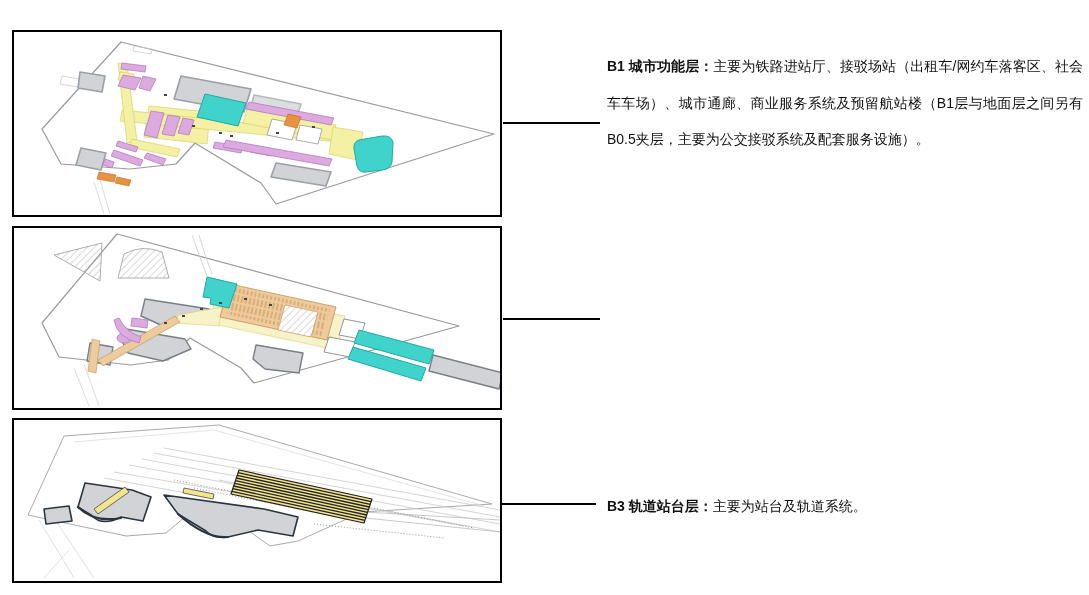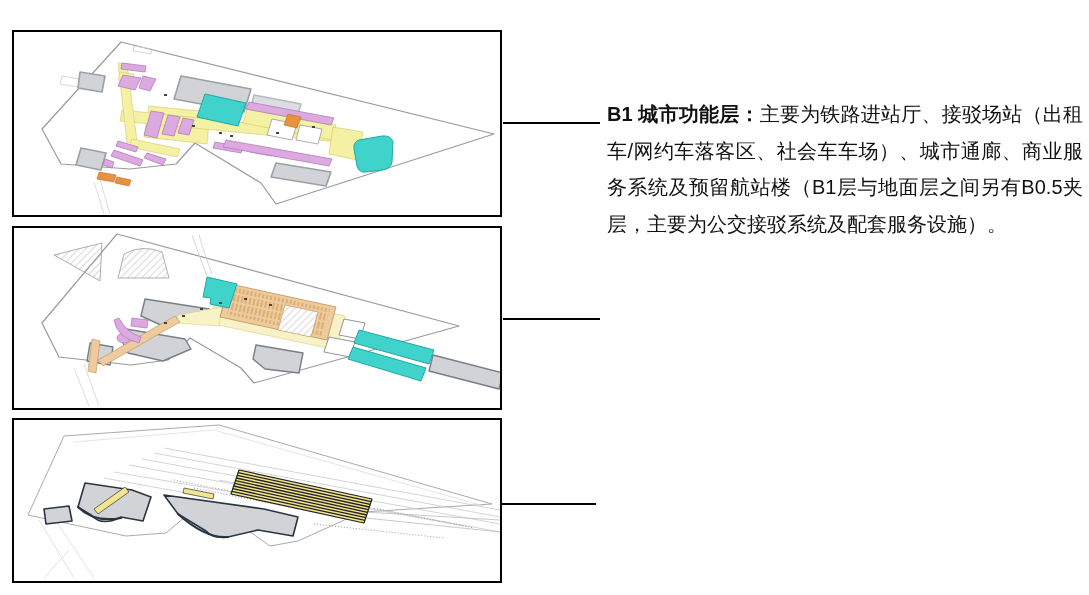--- a/index.html
+++ b/index.html
@@ -3,22 +3,22 @@
 <meta charset="utf-8">
 <style>
   html,body{margin:0;padding:0;background:#ffffff;}
   body{width:1089px;height:595px;position:relative;overflow:hidden;
        font-family:"Liberation Sans",sans-serif;}
   .page{position:absolute;inset:0;}
   .panel{position:absolute;left:12px;width:490px;margin:0;
          border:2px solid var(--panel_border);box-sizing:border-box;background:#fff;}
   .panel svg{position:absolute;left:0;top:0;width:100%;height:100%;}
   .connector{position:absolute;height:2px;background:var(--connector_color);}
-  .desc{position:absolute;left:607px;width:476px;font-size:20px;line-height:36.5px;
-        color:var(--text_color);text-align:justify;text-justify:inter-ideograph;margin-top:48px;}
+  .desc{position:absolute;left:607px;width:476px;font-size:14px;line-height:36.5px;
+        color:var(--text_color);text-align:justify;text-justify:inter-ideograph;}
   .desc .lead{font-weight:700;}
   .desc .body{font-weight:400;}
 </style>
 </head>
 <body>
 
 <div class="page">
 
   <figure class="panel" style="top:30px;height:187px;">
     <svg viewBox="0 0 486 183" preserveAspectRatio="none">
@@ -227,14 +227,15 @@
     </svg>
   </figure>
 
   <div class="connector" style="left:503px;top:122px;width:97px;"></div>
   <div class="connector" style="left:503px;top:318px;width:97px;"></div>
   <div class="connector" style="left:501px;top:503px;width:95px;"></div>
 
   <div class="desc" style="top:48px;"><span class="lead">B1 城市功能层：</span><span class="body">主要为铁路进站厅、接驳场站（出租车/网约车落客区、社会车车场）、城市通廊、商业服务系统及预留航站楼（B1层与地面层之间另有B0.5夹层，主要为公交接驳系统及配套服务设施）。</span></div>
 
 
+  <div class="desc" style="top:488px;"><span class="lead">B3 轨道站台层：</span><span class="body">主要为站台及轨道系统。</span></div>
 
 </div>
 
 </body></html>

